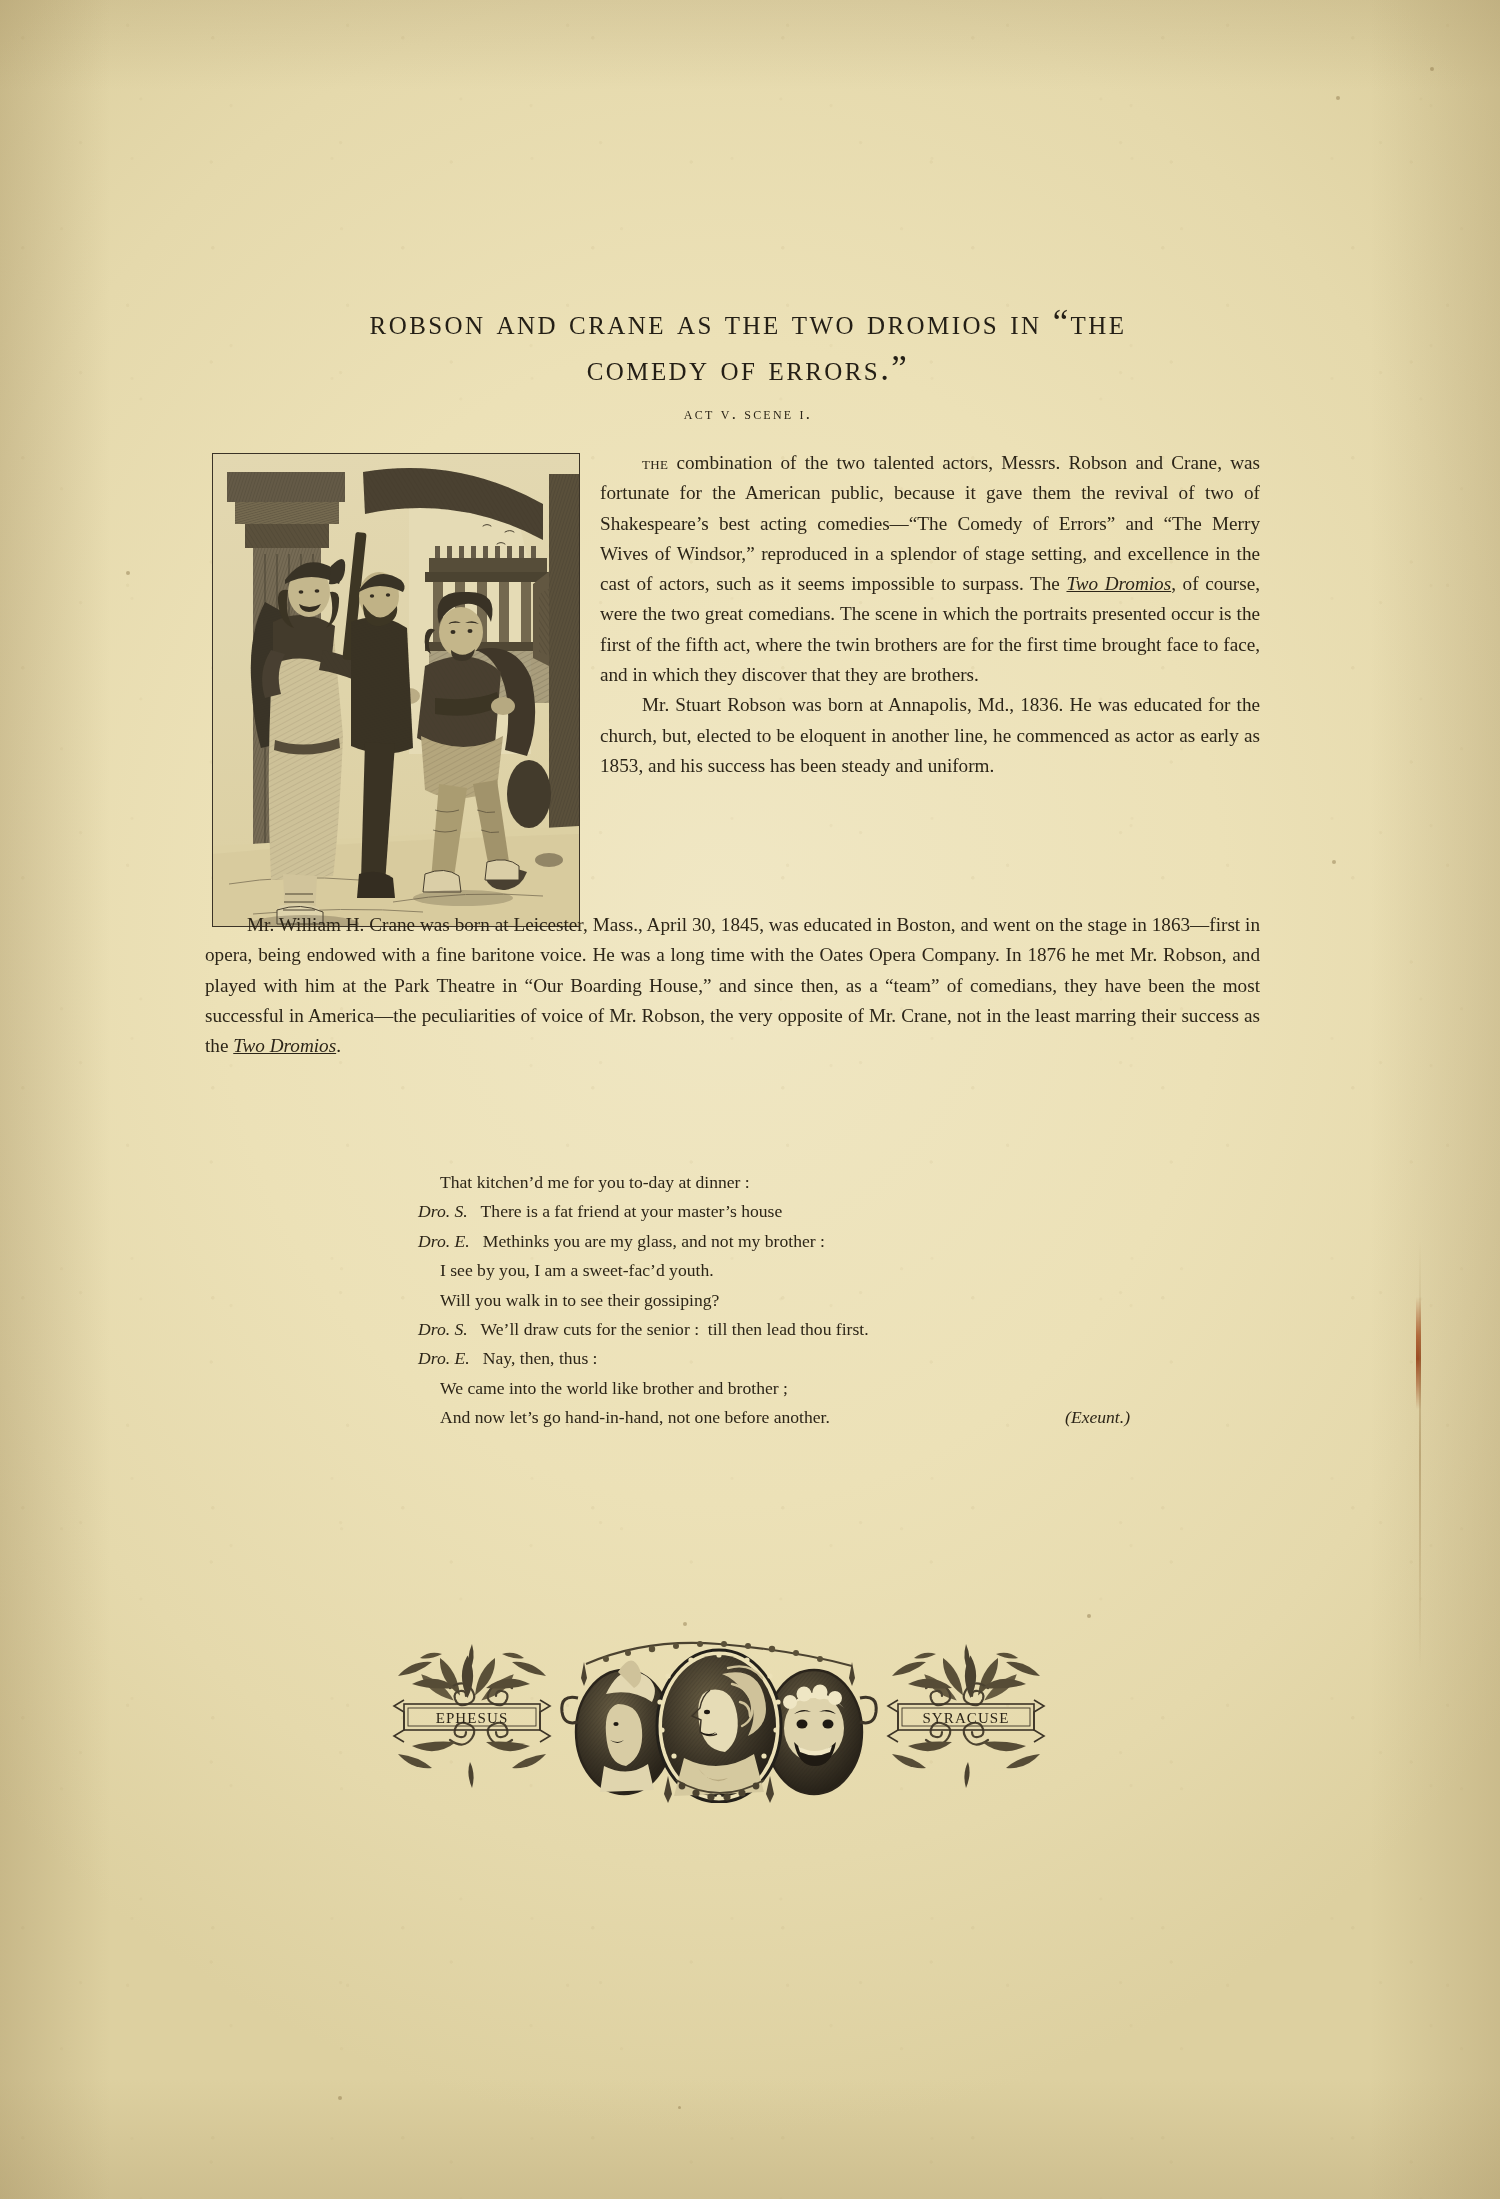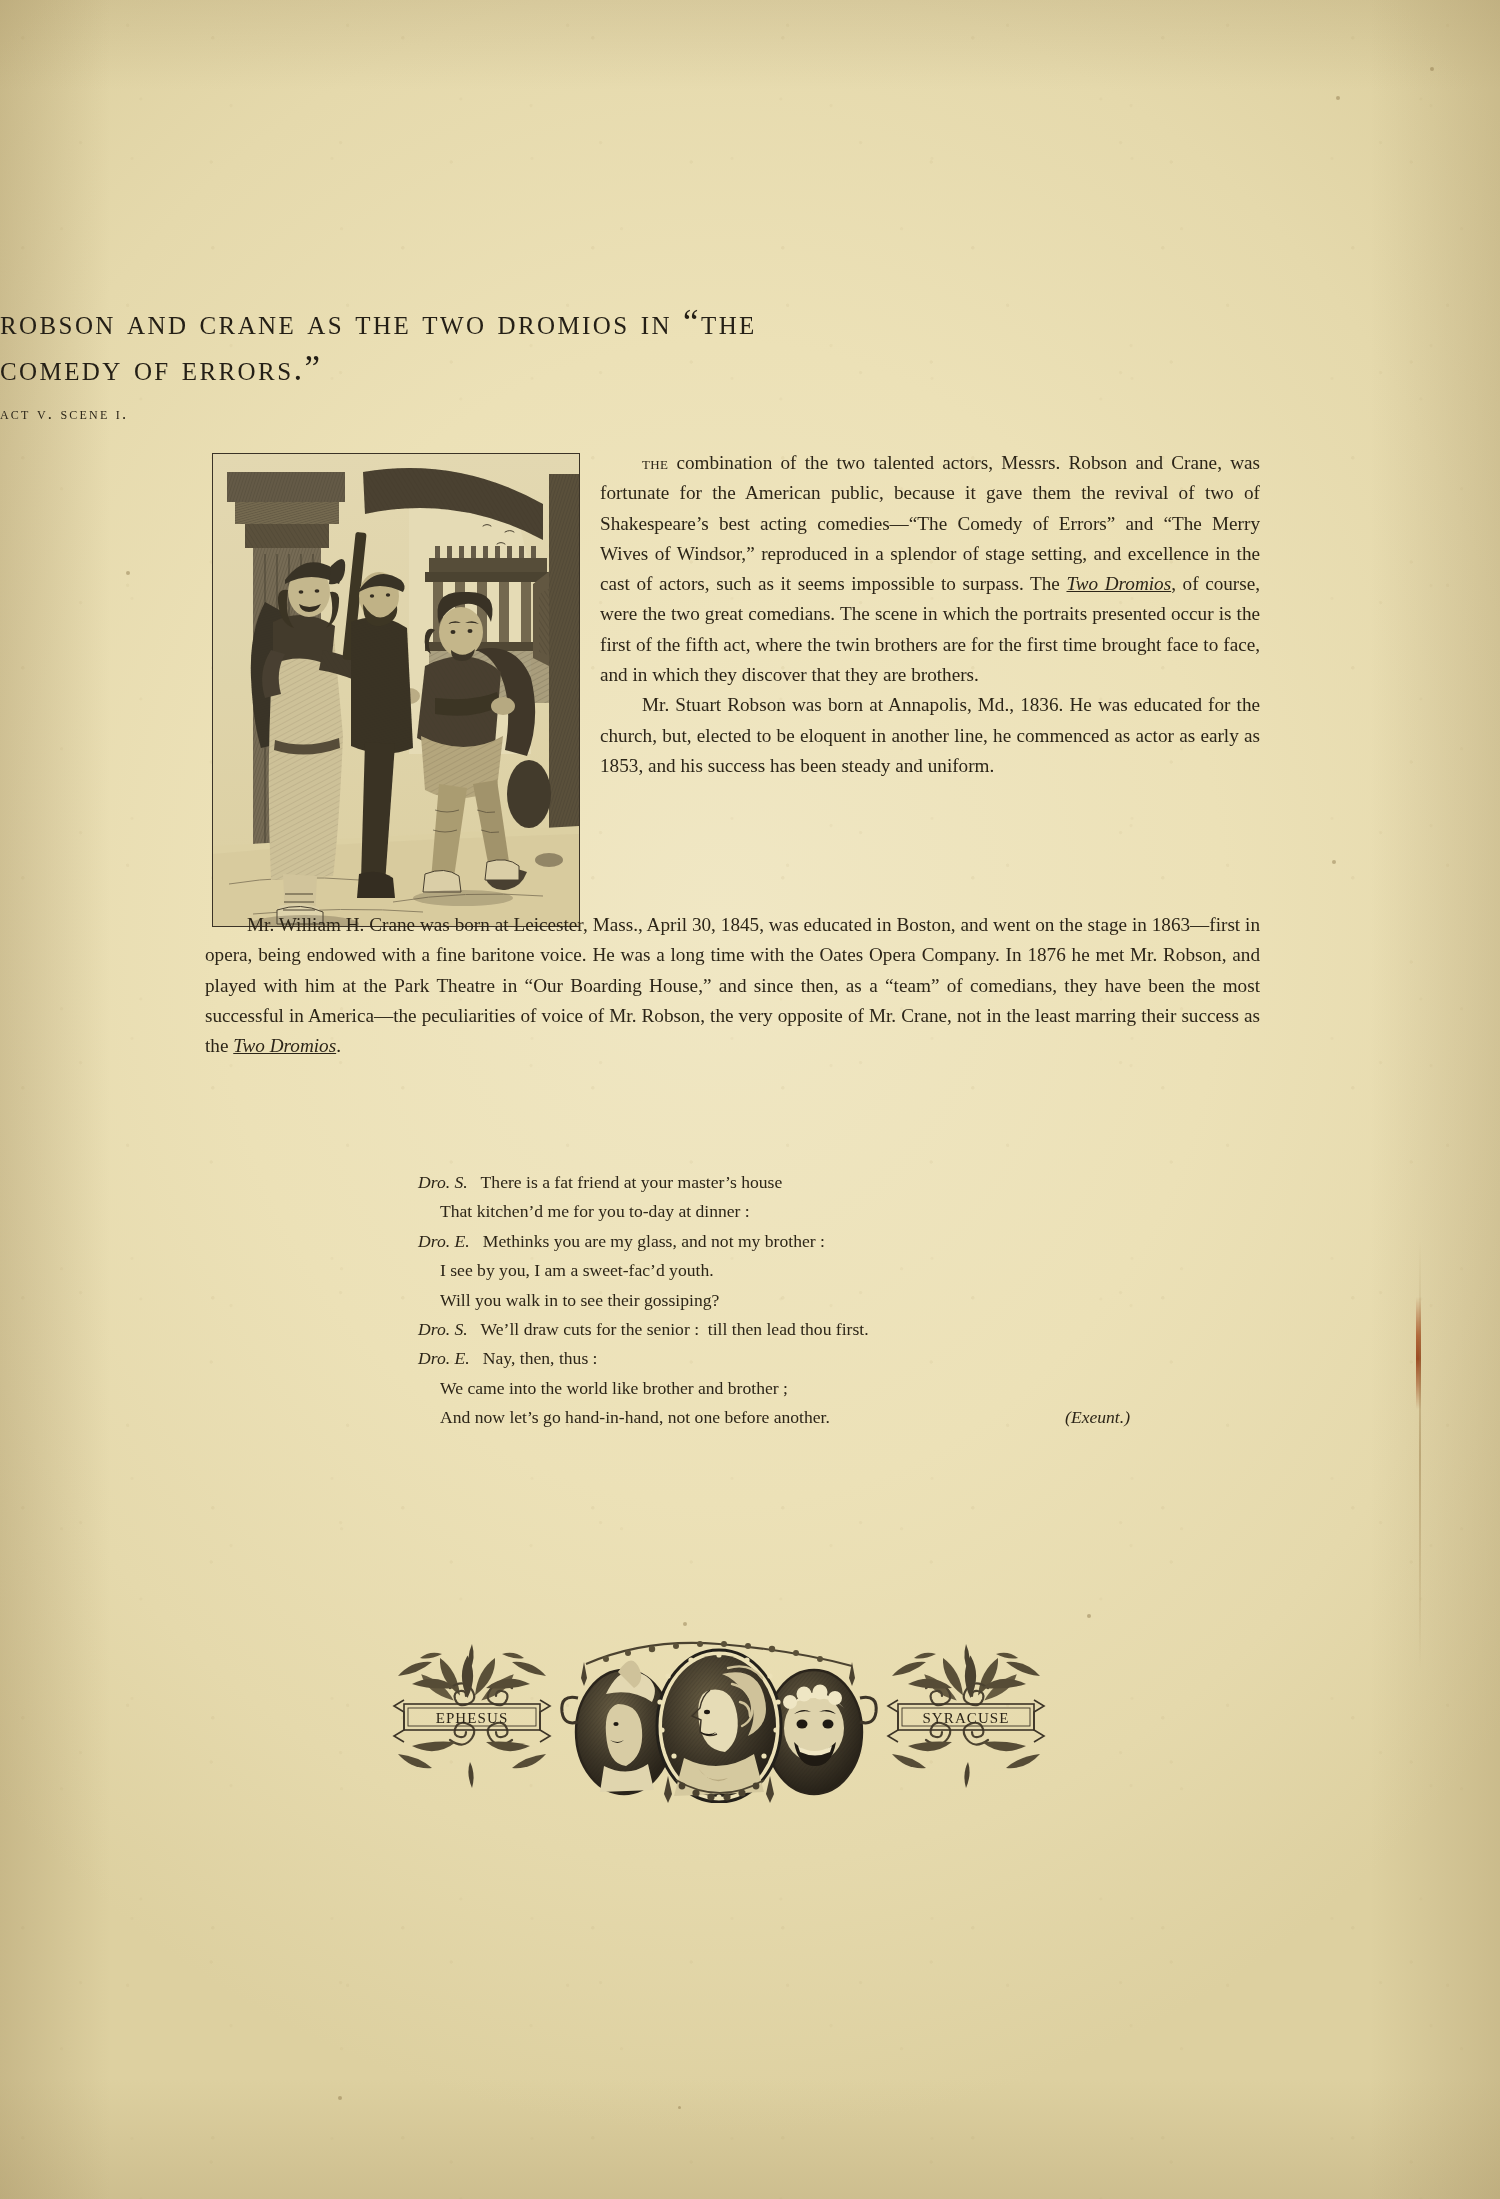--- a/index.html
+++ b/index.html
@@ -54,21 +54,21 @@
     background: linear-gradient(to bottom, rgba(160,80,35,0) 0%, rgba(165,78,32,.80) 35%,
                 rgba(150,66,26,.92) 55%, rgba(160,80,35,.55) 78%, rgba(160,80,35,0) 100%);
     filter: blur(.6px);
   }
   .hairline {
     position:absolute; pointer-events:none;
     background: linear-gradient(to bottom, rgba(150,120,70,0), rgba(150,120,70,.45), rgba(150,120,70,0));
   }
 
   
-  .title-block { position:absolute; left:0; right:4px; top:300px; text-align:left; }
+  .title-block { position:absolute; left:0; right:4px; top:300px; text-align:center; }
   .title-line {
     font-family: "Liberation Serif", "DejaVu Serif", serif;
     font-size: 35px;
     letter-spacing: 2.4px;
     color: #241f16;
     line-height: 46px;
     font-variant: small-caps;
     text-transform: lowercase;
     white-space: pre;
   }
@@ -380,22 +380,22 @@
   <div class="col-text">
     <p class="indent"><span class="smallcaps-lead">The</span><span> combination of the two talented actors, Messrs. Robson and Crane, was fortunate for the American public, because it gave them the revival of two of Shakespeare’s best acting comedies—“The Comedy of Errors” and “The Merry Wives of Windsor,” reproduced in a splendor of stage setting, and excellence in the cast of actors, such as it seems impossible to surpass.  The </span><span class="it">Two Dromios</span><span>, of course, were the two great comedians.  The scene in which the portraits presented occur is the first of the fifth act, where the twin brothers are for the first time brought face to face, and in which they discover that they are brothers.</span></p>
     <p class="indent">Mr. Stuart Robson was born at Annapolis, Md., 1836.  He was educated for the church, but, elected to be eloquent in another line, he commenced as actor as early as 1853, and his success has been steady and uniform.</p>
   </div>
 
   <div class="full-text">
     <p class="indent"><span>Mr. William H. Crane was born at Leicester, Mass., April 30, 1845, was educated in Boston, and went on the stage in 1863—first in opera, being endowed with a fine baritone voice.  He was a long time with the Oates Opera Company.  In 1876 he met Mr. Robson, and played with him at the Park Theatre in “Our Boarding House,” and since then, as a “team” of comedians, they have been the most successful in America—the peculiarities of voice of Mr. Robson, the very opposite of Mr. Crane, not in the least marring their success as the </span><span class="it">Two Dromios</span><span>.</span></p>
   </div>
 
   <div class="verse">
+    <div class="vline cont"><span>That kitchen’d me for you to-day at dinner :</span></div>
     <div class="vline"><span class="speaker">Dro. S.</span>&nbsp;&nbsp; <span>There is a fat friend at your master’s house</span></div>
-    <div class="vline cont"><span>That kitchen’d me for you to-day at dinner :</span></div>
     <div class="vline"><span class="speaker">Dro. E.</span>&nbsp;&nbsp; <span>Methinks you are my glass, and not my brother :</span></div>
     <div class="vline cont"><span>I see by you, I am a sweet-fac’d youth.</span></div>
     <div class="vline cont"><span>Will you walk in to see their gossiping?</span></div>
     <div class="vline"><span class="speaker">Dro. S.</span>&nbsp;&nbsp; <span>We’ll draw cuts for the senior :  till then lead thou first.</span></div>
     <div class="vline"><span class="speaker">Dro. E.</span>&nbsp;&nbsp; <span>Nay, then, thus :</span></div>
     <div class="vline cont"><span>We came into the world like brother and brother ;</span></div>
     <div class="vline cont"><span class="exeunt">(Exeunt.)</span><span>And now let’s go hand-in-hand, not one before another.</span></div>
   </div>
 
   <div class="tailpiece">

